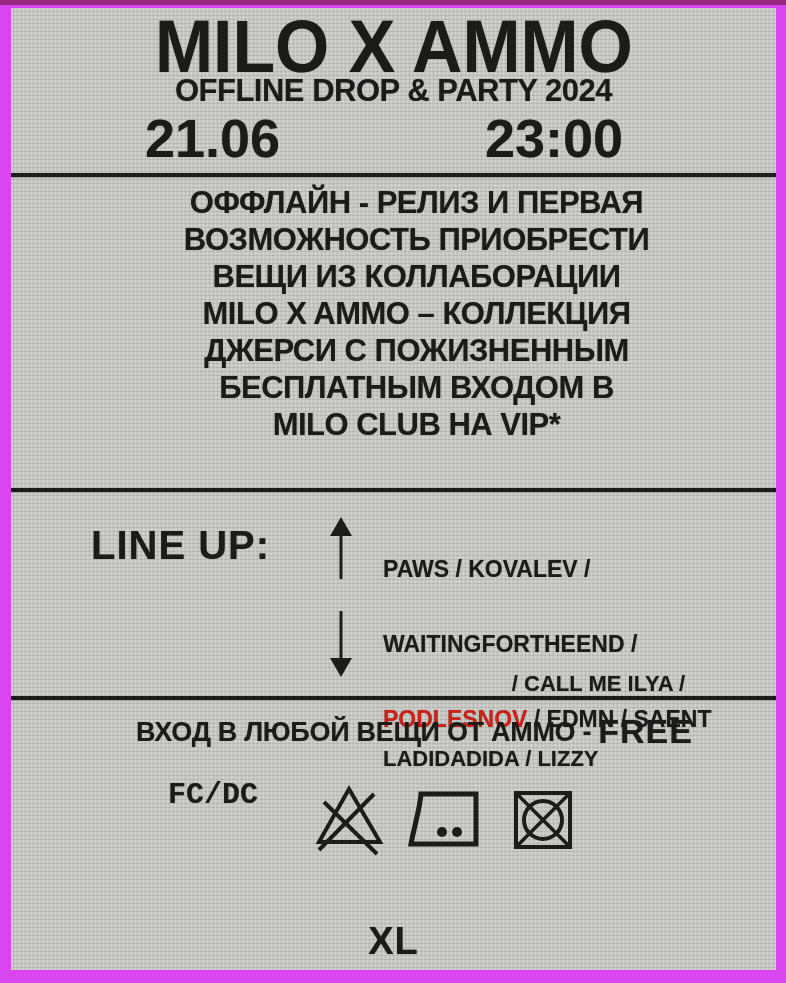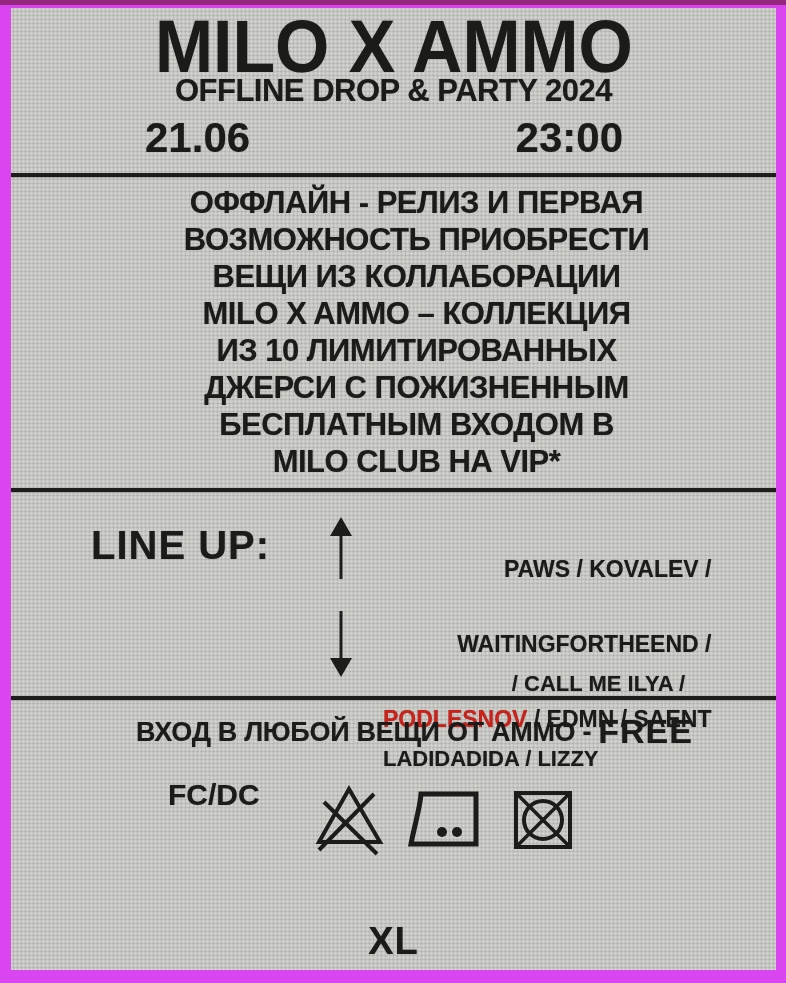--- a/index.html
+++ b/index.html
@@ -20,41 +20,41 @@
       repeating-linear-gradient(0deg, rgba(255,255,255,.13) 0 1px, rgba(0,0,0,0) 1px 2px, rgba(45,45,42,.09) 2px 3px, rgba(0,0,0,0) 3px 4px);
   }
   .fabric .txt{text-shadow:0 0 1px rgba(25,25,25,.45);}
   .abs{position:absolute;}
   .center{left:0;right:0;text-align:center;}
 
   .title{top:-2px;font-size:75px;line-height:80px;letter-spacing:0;}
   .title-inner{display:inline-block;transform:scaleX(.93);transform-origin:50% 50%;}
   .subtitle{top:66px;font-size:31px;line-height:34px;letter-spacing:-.5px;}
   .daterow{top:107px;left:134px;width:478px;display:flex;justify-content:space-between;
-           font-size:42px;line-height:46px;}
+           font-size:54px;line-height:46px;}
 
   .divider{position:absolute;left:0;width:100%;height:4px;background:#1d1d1c;
            box-shadow:0 1px 1px rgba(0,0,0,.2);}
   .div1{top:165px;} .div2{top:480px;} .div3{top:688px;}
 
   .desc{top:176px;font-size:31px;line-height:37px;letter-spacing:-.5px;padding-left:46px;}
 
   .lineup-heading{left:80px;top:514px;font-size:40px;line-height:46px;letter-spacing:1px;}
   .arrow{position:absolute;left:316px;width:28px;}
   .arrow-up{top:509px;height:62px;}
   .arrow-down{top:603px;height:66px;}
-  .lineup-up{left:372px;top:499px;font-size:23px;line-height:25px;white-space:pre;text-align:right;}
+  .lineup-up{left:372px;top:499px;font-size:23px;line-height:25px;white-space:pre;}
   .lineup-down{left:372px;top:613px;width:302px;font-size:22px;line-height:25px;white-space:pre;}
   .lineup-down .r{text-align:right;padding-left:48px;}
   .red{color:#cc2019;}
 
   .entry{top:706px;font-size:27px;line-height:34px;letter-spacing:-.3px;padding-left:42px;}
   .entry .free{font-size:34px;letter-spacing:1px;margin-left:7px;vertical-align:-2px;}
 
-  .care-code{left:157px;top:770px;font-size:30px;line-height:34px;letter-spacing:0;}
+  .care-code{left:157px;top:770px;font-size:30px;line-height:34px;letter-spacing:0;font-family:Liberation Mono, monospace;}
   .sym{position:absolute;}
   .sym svg{display:block;}
   .sym-bleach{left:304px;top:773px;}
   .sym-iron{left:396px;top:778px;}
   .sym-dry{left:501px;top:779px;}
   .stroke{stroke:#1c1c1b;fill:none;}
 
   .madein{top:877px;font-size:29px;line-height:34px;}
   .size{top:912px;font-size:38px;line-height:42px;letter-spacing:1px;}
 </style>
@@ -73,21 +73,20 @@
       <span>23:00</span>
     </div>
 
     <div class="divider div1"></div>
 
     <div class="abs center txt desc">
       <div>ОФФЛАЙН - РЕЛИЗ И ПЕРВАЯ</div>
       <div>ВОЗМОЖНОСТЬ ПРИОБРЕСТИ</div>
       <div>ВЕЩИ ИЗ КОЛЛАБОРАЦИИ</div>
       <div>MILO X AMMO – КОЛЛЕКЦИЯ</div>
-      <div>ИЗ 10 ЛИМИТИРОВАННЫХ</div>
       <div>ДЖЕРСИ С ПОЖИЗНЕННЫМ</div>
       <div>БЕСПЛАТНЫМ ВХОДОМ В</div>
       <div>MILO CLUB НА VIP*</div>
     </div>
 
     <div class="divider div2"></div>
 
     <div class="abs txt lineup-heading">LINE UP:</div>
 
     <span class="arrow arrow-up">

